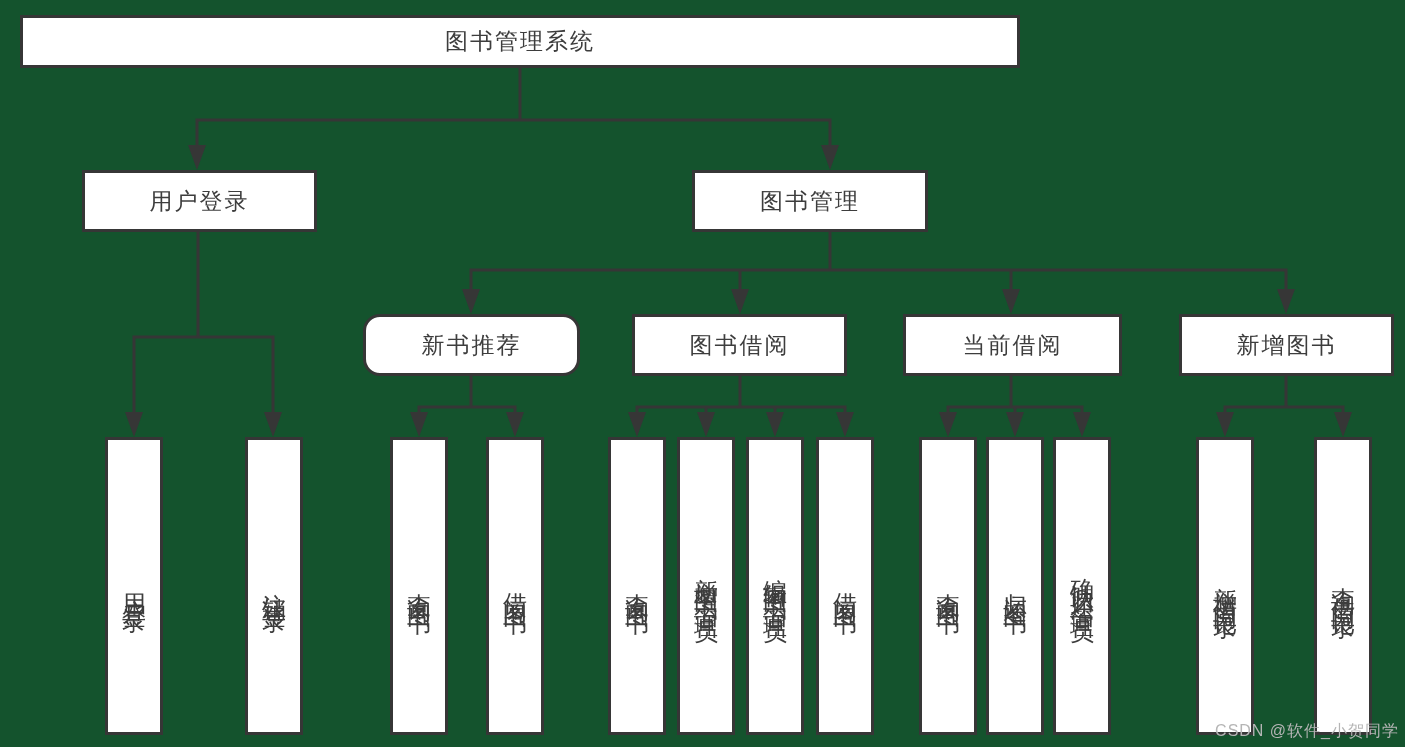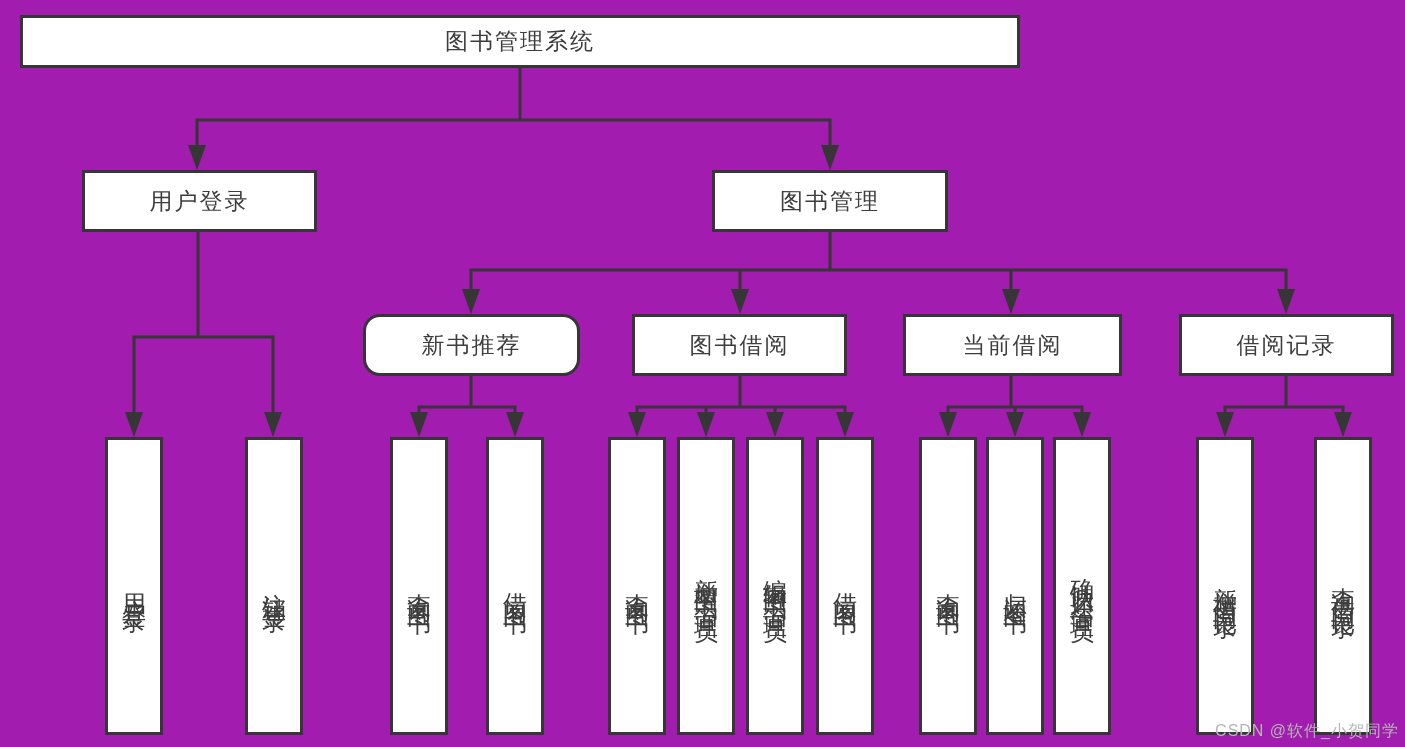--- a/index.html
+++ b/index.html
@@ -1,20 +1,20 @@
 <!DOCTYPE html>
 <html><head>
 <meta charset="utf-8">
 <style>
   * { margin:0; padding:0; box-sizing:border-box; }
   html,body { background:#ffffff; }
   .canvas {
     position:relative;
     width:1405px; height:747px;
-    background:#a21caf;
+    background:#14532d;
     font-family:"Liberation Sans", sans-serif;
     overflow:hidden;
   }
   svg.wires { position:absolute; left:0; top:0; width:1405px; height:747px; }
   .node {
     position:absolute;
     background:#ffffff;
     border:3px solid #363636;
     color:#3d3d3d;
     display:flex;
@@ -93,26 +93,26 @@
              M637 437 l-9 -25 h18 z  M706 437 l-9 -25 h18 z
              M775 437 l-9 -25 h18 z  M845 437 l-9 -25 h18 z
              M948 437 l-9 -25 h18 z  M1015 437 l-9 -25 h18 z
              M1082 437 l-9 -25 h18 z M1225 437 l-9 -25 h18 z
              M1343 437 l-9 -25 h18 z"></path>
   </svg>
 
   <div class="node hnode" style="left:20px; top:15px; width:1000px; height:53px;">图书管理系统</div>
 
   <div class="node hnode" style="left:82px; top:170px; width:235px; height:62px;">用户登录</div>
-  <div class="node hnode" style="left:712px; top:170px; width:236px; height:62px;">图书管理</div>
+  <div class="node hnode" style="left:692px; top:170px; width:236px; height:62px;">图书管理</div>
 
   <div class="node hnode" style="left:363px; top:314px; width:217px; height:62px;border-radius:17px;">新书推荐</div>
   <div class="node hnode" style="left:903px; top:314px; width:219px; height:62px;">当前借阅</div>
   <div class="node hnode" style="left:632px; top:314px; width:215px; height:62px;">图书借阅</div>
-  <div class="node hnode" style="left:1179px; top:314px; width:215px; height:62px;">借阅记录</div>
+  <div class="node hnode" style="left:1179px; top:314px; width:215px; height:62px;">新增图书</div>
 
   <div class="node vnode" style="left:105px; top:437px; width:58px; height:298px;">用户登录</div>
   <div class="node vnode" style="left:245px; top:437px; width:58px; height:298px;">注销登录</div>
 
   <div class="node vnode" style="left:390px; top:437px; width:58px; height:298px;">查询图书</div>
   <div class="node vnode" style="left:486px; top:437px; width:58px; height:298px;">借阅图书</div>
 
   <div class="node vnode" style="left:608px; top:437px; width:58px; height:298px;">查询图书</div>
   <div class="node vnode" style="left:677px; top:437px; width:58px; height:298px;">新增图书（管理员）</div>
   <div class="node vnode" style="left:746px; top:437px; width:58px; height:298px;">编辑图书（管理员）</div>

